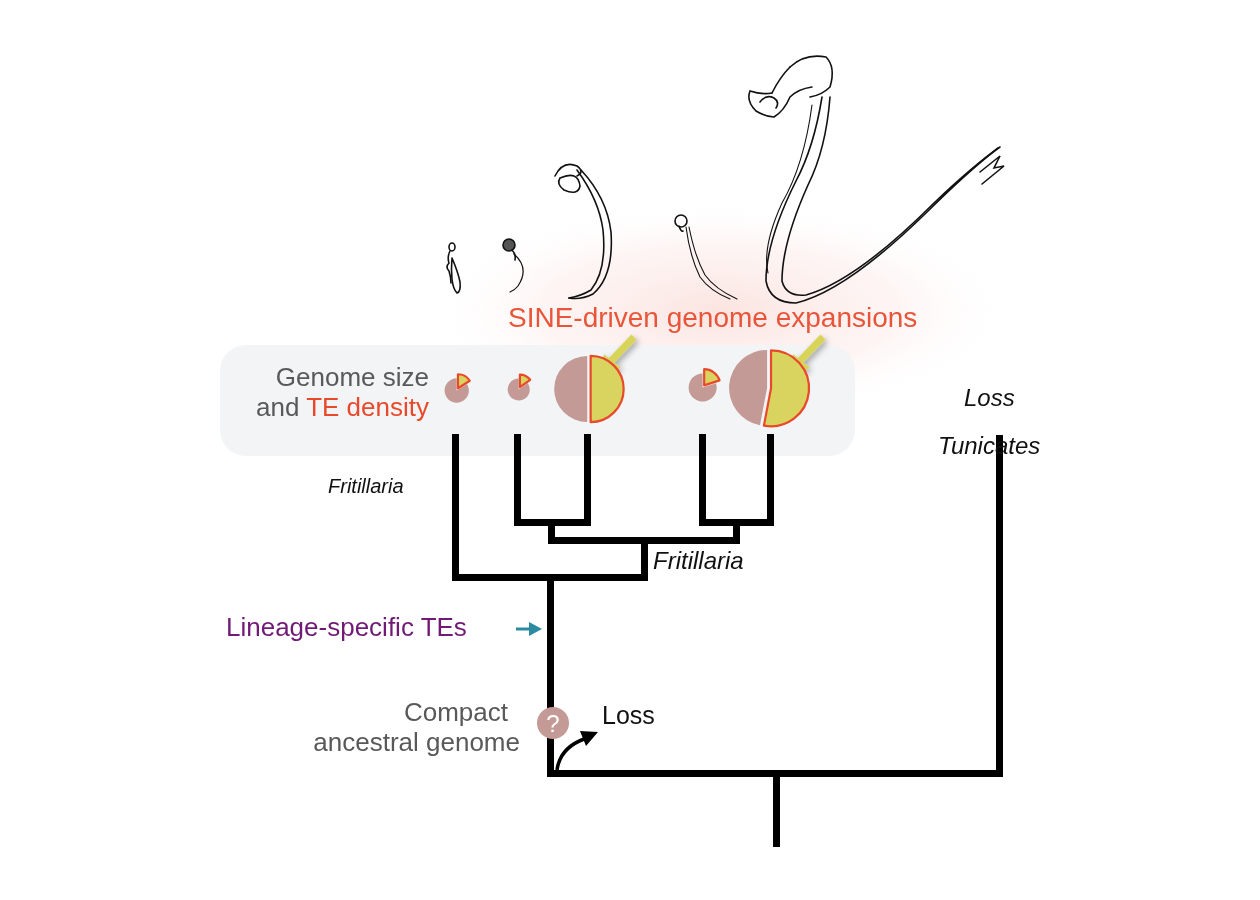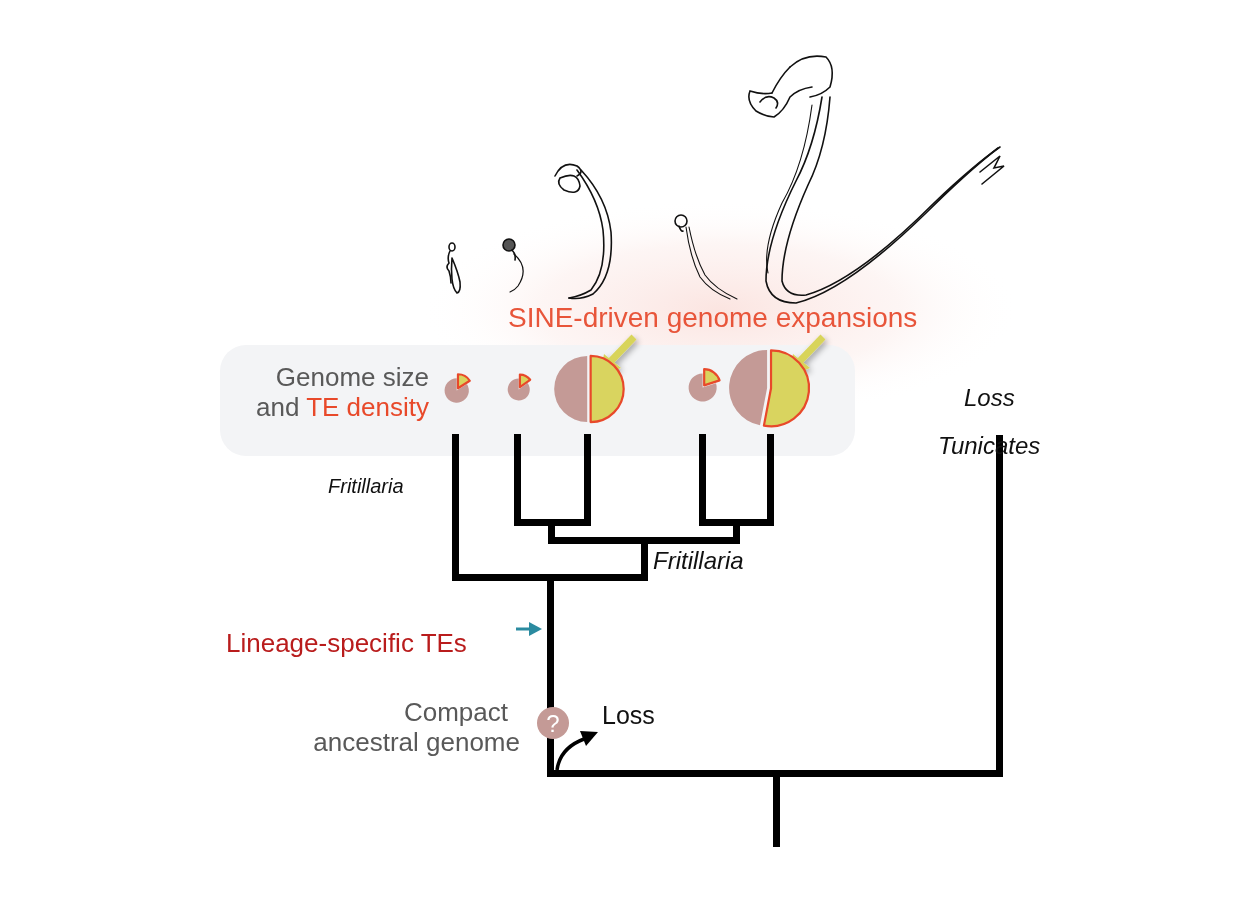--- a/index.html
+++ b/index.html
@@ -1,21 +1,21 @@
 <!DOCTYPE html>
 <html><head>
 <meta charset="utf-8">
 <style>
   html, body { margin: 0; padding: 0; background: #ffffff; }
   body { width: 1260px; height: 900px; position: relative; overflow: hidden; font-family: "Liberation Sans", sans-serif; }
   #stage { position: absolute; left: 0; top: 0; width: 1260px; height: 900px; }
   .lbl { position: absolute; white-space: nowrap; font-family: "Liberation Sans", sans-serif; }
   .gray { color: #595959; }
   .red { color: #e8492a; }
-  .teal { color: #b91c1c; margin-top: 16px; }
+  .teal { color: #701a75; }
   .black { color: #111111; }
   .ital { font-style: italic; }
 </style>
 </head>
 <body>
 
 <div id="stage">
   <svg id="svg" width="1260" height="900" viewBox="0 0 1260 900">
     <defs>
       <radialGradient id="glow" cx="0.5" cy="0.5" r="0.5">

